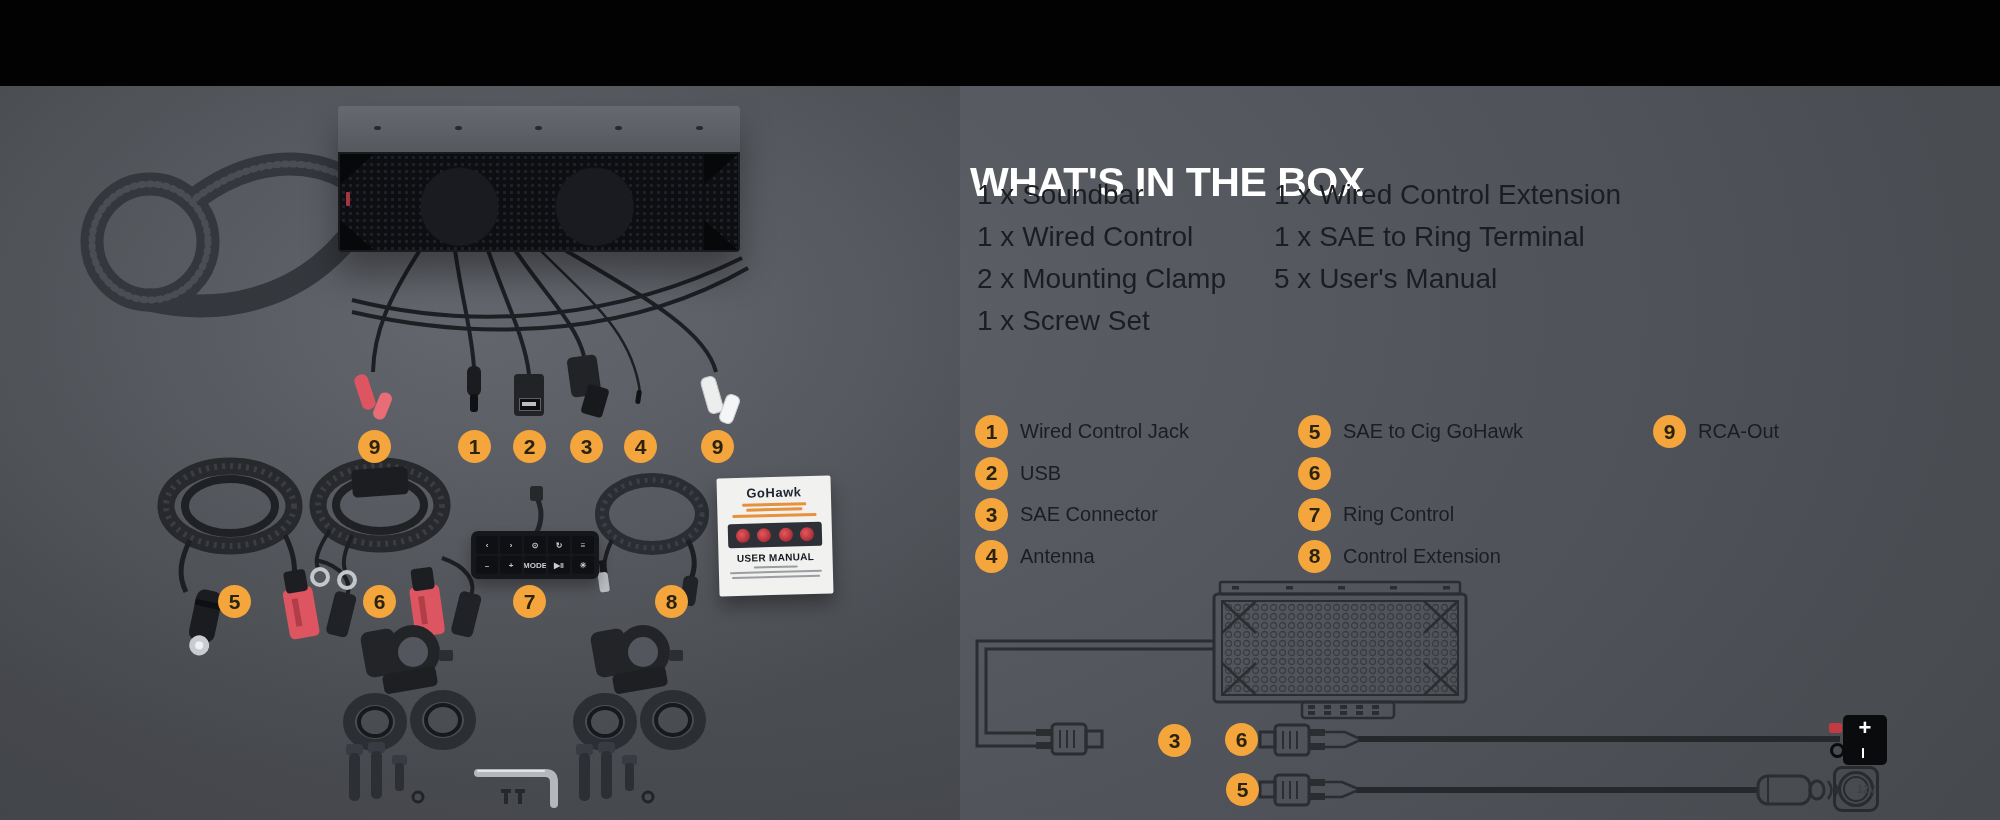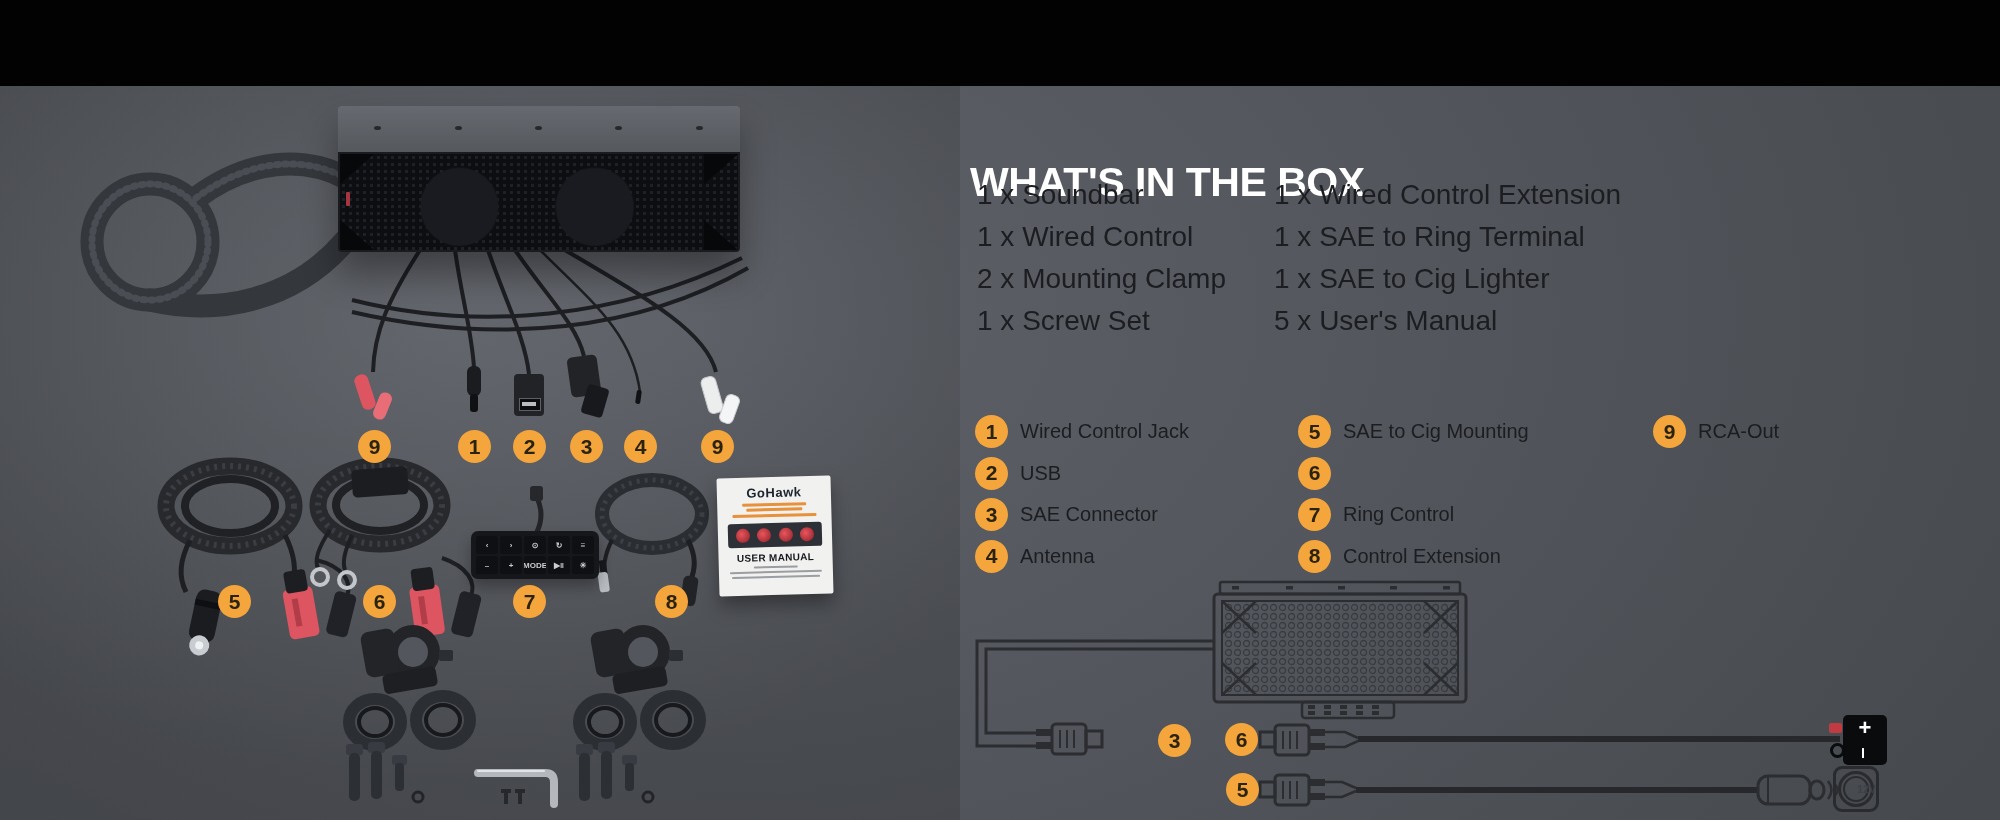--- a/index.html
+++ b/index.html
@@ -415,21 +415,20 @@
 
   <div class="box-col c1">
     <div class="box-item">1 x Soundbar</div>
     <div class="box-item">1 x Wired Control</div>
     <div class="box-item">2 x Mounting Clamp</div>
     <div class="box-item">1 x Screw Set</div>
   </div>
   <div class="box-col c2">
     <div class="box-item">1 x Wired Control Extension</div>
     <div class="box-item">1 x SAE to Ring Terminal</div>
-    <div class="box-item">1 x SAE to Cig Lighter</div>
     <div class="box-item">5 x User's Manual</div>
   </div>
 
 
   <div class="legend-col c1">
     <div class="legend-row">
       <span class="badge">1</span>
       <span class="legend-label">Wired Control Jack</span>
     </div>
     <div class="legend-row">
@@ -442,21 +441,21 @@
     </div>
     <div class="legend-row">
       <span class="badge">4</span>
       <span class="legend-label">Antenna</span>
     </div>
   </div>
 
   <div class="legend-col c2">
     <div class="legend-row">
       <span class="badge">5</span>
-      <span class="legend-label">SAE to Cig Mounting</span>
+      <span class="legend-label">SAE to Cig GoHawk</span>
     </div>
     <div class="legend-row">
       <span class="badge">6</span>
     </div>
     <div class="legend-row">
       <span class="badge">7</span>
       <span class="legend-label">Ring Control</span>
     </div>
     <div class="legend-row">
       <span class="badge">8</span>

